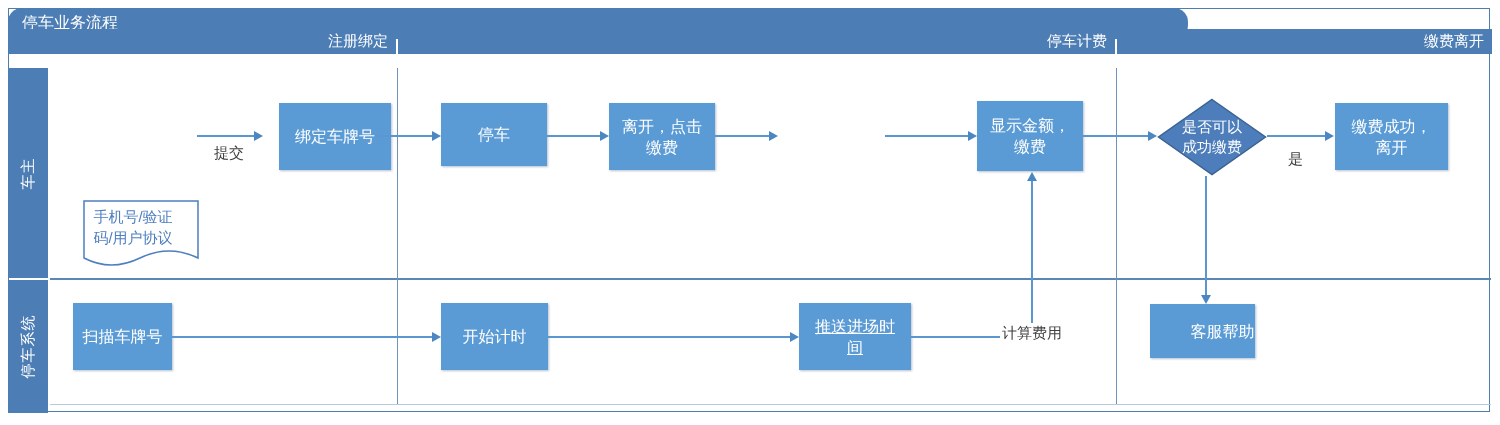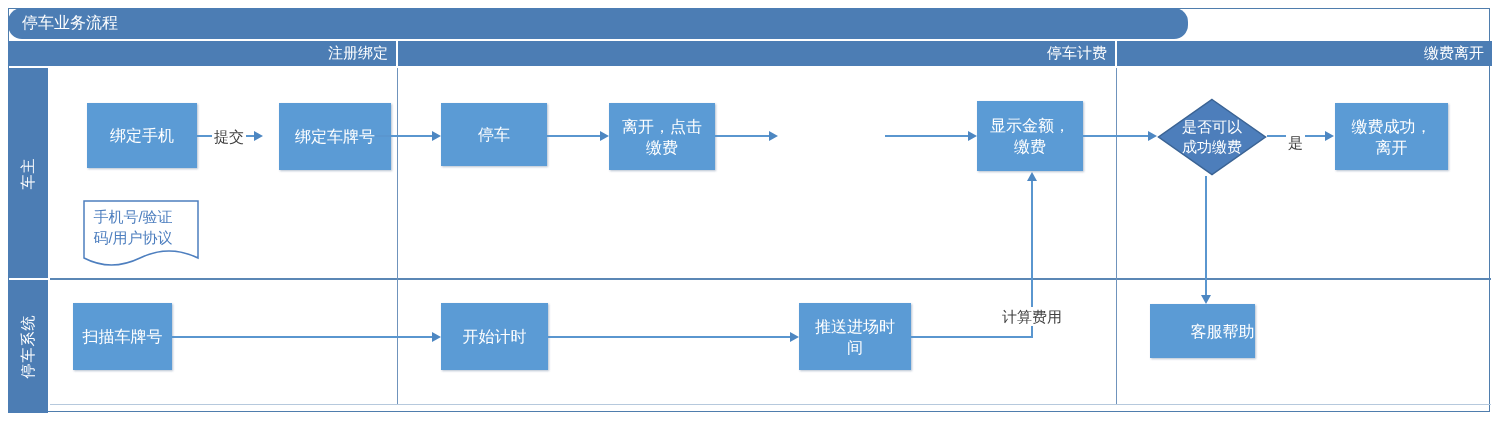--- a/index.html
+++ b/index.html
@@ -12,21 +12,21 @@
     left:8px;top:8px;width:1482px;height:404px;
     border:1px solid #4f7dad;background:#ffffff;box-sizing:border-box;
   }
   .bluebar{background:#4c7db4;}
   .titlebar{
     left:8px;top:8px;width:1180px;height:31px;
     color:#ffffff;font-size:16px;display:flex;align-items:center;
     padding-left:14px;box-sizing:border-box;border-radius:14px;
   }
   .phase-cell{
-    top:41px;height:25px;color:#ffffff;font-size:15px;
+    top:29px;height:25px;color:#ffffff;font-size:15px;
     display:flex;align-items:center;justify-content:flex-end;
     padding-right:8px;box-sizing:border-box;
   }
   .lane-head{
     left:8px;width:40px;color:#ffffff;font-size:15px;
     display:flex;align-items:center;justify-content:center;
   }
   .lane-head span{transform:rotate(-90deg);white-space:nowrap;letter-spacing:1px;}
   .divider-h{background:#5b87b5;}
   .divider-light{background:#b6c9dd;}
@@ -37,21 +37,21 @@
     white-space:pre-line;box-sizing:border-box;
     box-shadow:1px 1px 2px rgba(90,118,150,0.45);
   }
   .edge-h{height:2px;background:#5a96cf;}
   .edge-v{width:2px;background:#5a96cf;}
   .ah-r{width:0;height:0;border-top:5px solid transparent;border-bottom:5px solid transparent;border-left:9px solid #4d87c2;}
   .ah-u{width:0;height:0;border-left:5px solid transparent;border-right:5px solid transparent;border-bottom:9px solid #4d87c2;}
   .ah-d{width:0;height:0;border-left:5px solid transparent;border-right:5px solid transparent;border-top:9px solid #4d87c2;}
   .edge-label{
     background:#ffffff;color:#404040;font-size:15px;line-height:19px;
-    padding:0 2px;white-space:nowrap;
+    padding:0 2px;white-space:nowrap;margin-top:16px;
   }
   .diamond-wrap{display:flex;align-items:center;justify-content:center;}
   .diamond-text{
     position:absolute;inset:0;display:flex;align-items:center;justify-content:center;
     color:#ffffff;font-size:15px;line-height:20px;text-align:center;white-space:pre-line;
   }
   .doc-text{
     position:absolute;left:0;top:6px;width:100%;
     color:#4e7fbf;font-size:15px;line-height:21px;text-align:center;white-space:pre-line;
   }
@@ -82,23 +82,20 @@
   </div>
   <div class="abs bluebar lane-head" style="top:280px;height:133px;">
     <span>停车系统</span>
   </div>
 
   <div class="abs divider-h" style="left:50px;top:278px;width:1441px;height:2px;"></div>
   <div class="abs divider-light" style="left:50px;top:404px;width:1441px;height:1px;"></div>
   <div class="abs phase-line" style="left:397px;top:68px;height:336px;"></div>
   <div class="abs phase-line" style="left:1116px;top:68px;height:336px;"></div>
 
-  <div class="abs node" style="left:87px;top:103px;width:110px;height:65px;">
-    <span>绑定手机</span>
-  </div>
   <div class="abs node" style="left:263px;top:103px;width:112px;height:67px;margin-left:16px;">
     <span>绑定车牌号</span>
   </div>
   <div class="abs node" style="left:441px;top:103px;width:106px;height:63px;">
     <span>停车</span>
   </div>
   <div class="abs node" style="left:609px;top:103px;width:106px;height:67px;">
     <span>离开，点击
 缴费</span>
   </div>
@@ -127,21 +124,21 @@
     <div class="doc-text">手机号/验证
 码/用户协议</div>
   </div>
 
   <div class="abs node" style="left:73px;top:303px;width:99px;height:67px;">
     <span>扫描车牌号</span>
   </div>
   <div class="abs node" style="left:441px;top:303px;width:107px;height:67px;">
     <span>开始计时</span>
   </div>
-  <div class="abs node" style="left:799px;top:303px;width:112px;height:67px;">
+  <div class="abs node" style="left:799px;top:303px;width:112px;height:67px;text-decoration:underline;">
     <span>推送进场时
 间</span>
   </div>
   <div class="abs node" style="left:1150px;top:304px;width:105px;height:54px;padding-left:40px;">
     <span>客服帮助</span>
   </div>
 
   <div class="abs edge-h" style="left:197px;top:135px;width:58px;"></div>
   <div class="abs ah-r" style="left:254px;top:131px;"></div>
   <div class="abs edge-label" style="left:212px;top:127px;">提交</div>

